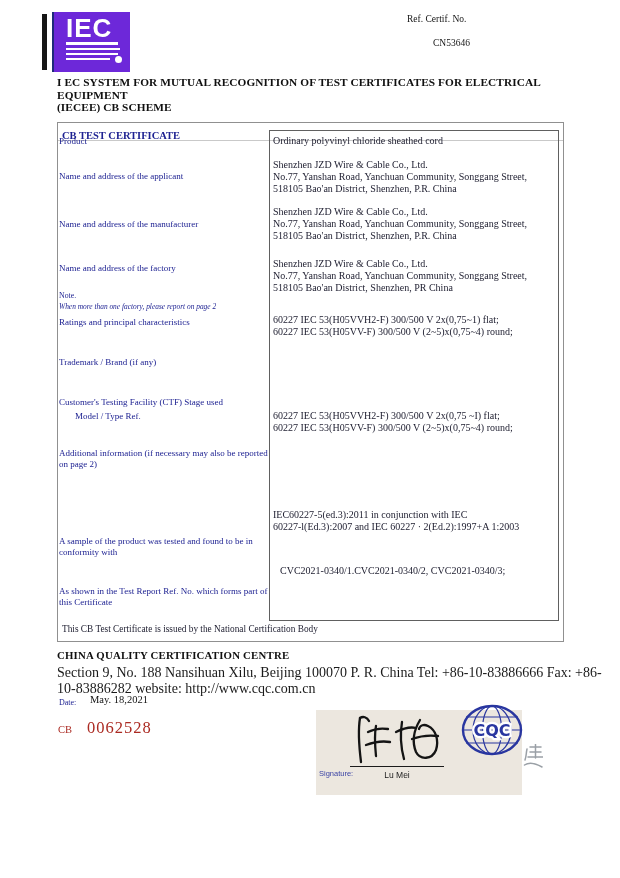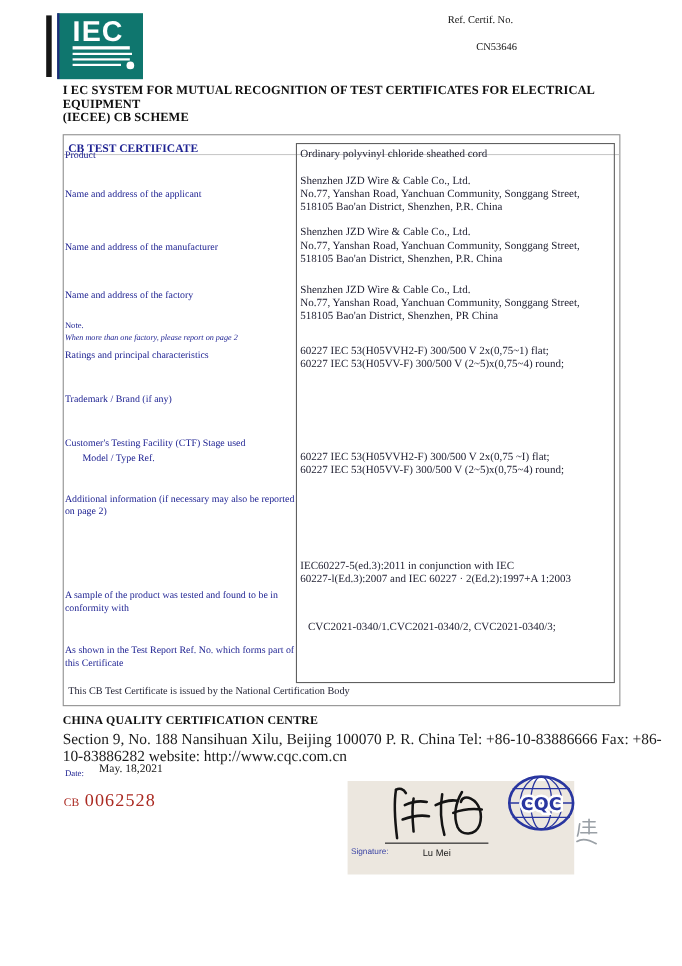--- a/index.html
+++ b/index.html
@@ -3,21 +3,21 @@
 <meta charset="utf-8">
 <style>
   html,body{margin:0;padding:0;background:#ffffff;}
   .page{
     position:relative;width:620px;height:878px;background:#ffffff;overflow:hidden;
     font-family:"Liberation Serif","DejaVu Serif",serif;color:#1c1c2e;
   }
   .abs{position:absolute;}
   
   .iec-bar{position:absolute;left:0;top:2px;width:5px;height:56px;background:#161616;}
-  .iec-box{position:absolute;left:10px;top:0;width:78px;height:60px;background:#0f766e;box-shadow:inset 2px 0 0 #1e2b7a;}
+  .iec-box{position:absolute;left:10px;top:0;width:78px;height:60px;background:#6d28d9;box-shadow:inset 2px 0 0 #1e2b7a;}
   .iec-text{display:inline-block;margin:3px 0 0 14px;font-family:"Liberation Sans",sans-serif;font-weight:bold;font-size:26px;line-height:27px;color:#fff;letter-spacing:1px;border-bottom:3px solid #fff;padding:0 6px 0 0;}
   .iec-lines{margin:3px 10px 0 14px;position:relative;}
   .iec-line{height:2px;background:#fff;margin-bottom:3px;}
   .iec-dot{position:absolute;right:-2px;bottom:-3px;width:7px;height:7px;border-radius:50%;background:#fff;}
   
   .ref-label{font-size:9.5px;color:#141414;}
   .scheme-title{font-weight:bold;font-size:11.3px;line-height:12.5px;color:#101010;white-space:pre-line;letter-spacing:0.1px;}
   
   .outer-box{border:1px solid #909090;margin-top:18px;}
   .title-row{height:15px;border-bottom:1px solid #c9c9c9;padding:2px 0 0 4px;}
@@ -26,21 +26,21 @@
   .lbl{position:absolute;left:59px;width:212px;color:#1e2292;font-size:9px;line-height:11px;white-space:pre-line;}
   .val{position:absolute;left:273px;width:282px;color:#1c1c2e;font-size:10px;line-height:12.2px;white-space:pre-line;}
   .note{font-size:7.8px;color:#1e2292;}
   .note i{font-size:7.4px;}
   
   .issued{font-size:9.3px;color:#1c1c2e;}
   .ncb-name{font-weight:bold;font-size:10.8px;color:#101010;letter-spacing:0.2px;}
   .ncb-address{font-size:14px;color:#1a1a1a;width:548px;}
   .date-label{font-size:8px;color:#1e2292;}
   .date-value{font-size:10.5px;color:#141414;}
-  .cb-row{display:flex;align-items:baseline;gap:5px;color:#ab2a22;}
+  .cb-row{display:flex;align-items:baseline;gap:15px;color:#ab2a22;}
   .cb-prefix{font-size:10.5px;}
   .cb-number{font-size:16.5px;letter-spacing:1px;}
   .patch{background:#ece7df;}
   .sig-line{border-top:1.3px solid #1b1b1b;}
   .sig-label{font-family:"Liberation Sans",sans-serif;font-size:7.5px;color:#3c45a5;}
   .sig-name{font-family:"Liberation Sans",sans-serif;font-size:8.5px;color:#1c1c1c;text-align:center;}
 </style>
 </head>
 <body>
 

